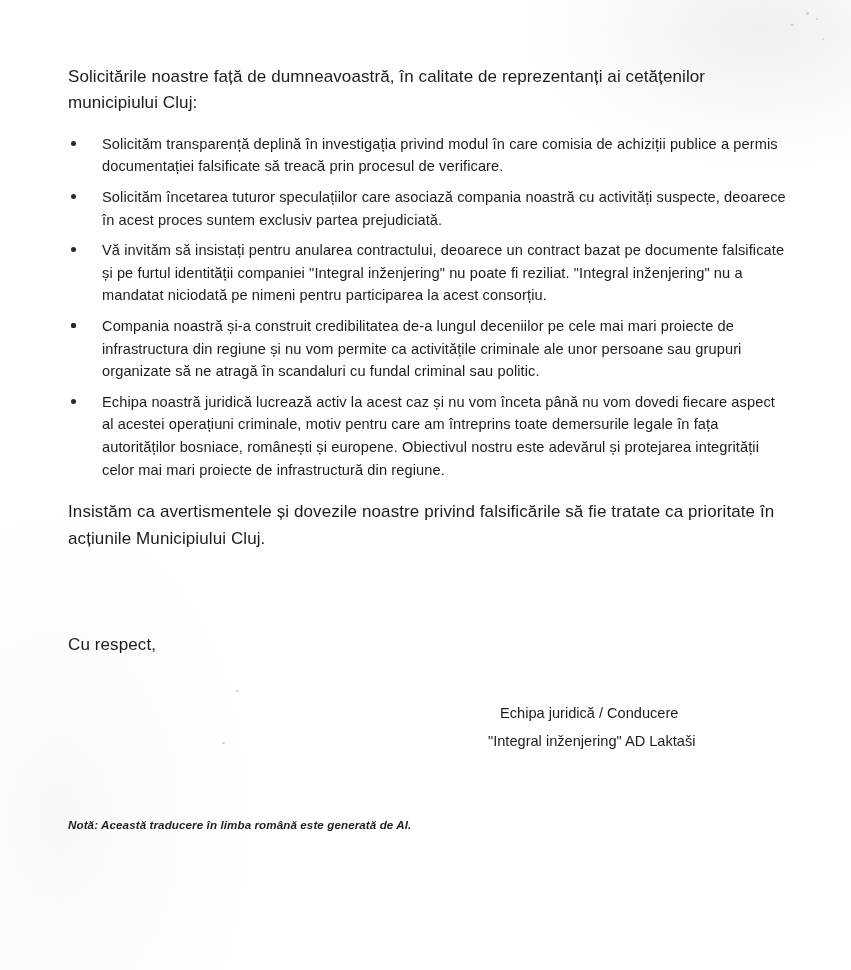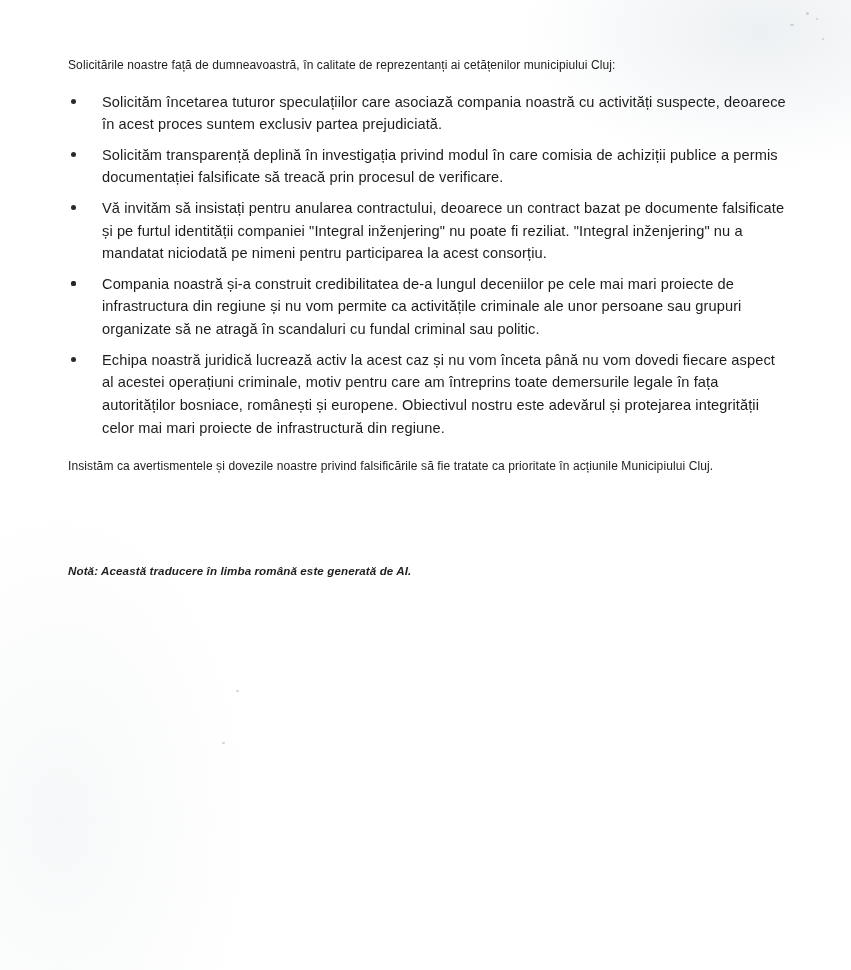--- a/index.html
+++ b/index.html
@@ -33,23 +33,23 @@
   }
 
   .content {
     position: absolute;
     left: 68px;
     top: 56px;
     width: 718px;
   }
 
   .para {
-    font-size: 12px;
+    font-size: 17px;
     line-height: 1.55;
-    margin: 0 0 14px 0;
+    margin: 8px 0 14px 0;
     letter-spacing: 0.1px;
     color: #1c1c1c;
   }
 
   ul.demands {
     list-style: none;
     margin: 16px 0 18px 0;
     padding: 0;
   }
   ul.demands li {
@@ -111,25 +111,25 @@
   <div class="speck" style="left:236px; top:690px; width:3px; height:2px;"></div>
   <div class="speck" style="left:222px; top:742px; width:3px; height:2px;"></div>
 
   <div class="content">
 
     <p class="para">Solicitările noastre față de dumneavoastră, în calitate de reprezentanți ai cetățenilor municipiului Cluj:</p>
 
     <ul class="demands">
       <li>
         <span class="bullet"></span>
-        <span>Solicităm încetarea tuturor speculațiilor care asociază compania noastră cu activități suspecte, deoarece în acest proces suntem exclusiv partea prejudiciată.</span>
+        <span>Solicităm transparență deplină în investigația privind modul în care comisia de achiziții publice a permis documentației falsificate să treacă prin procesul de verificare.</span>
       </li>
       <li>
         <span class="bullet"></span>
-        <span>Solicităm transparență deplină în investigația privind modul în care comisia de achiziții publice a permis documentației falsificate să treacă prin procesul de verificare.</span>
+        <span>Solicităm încetarea tuturor speculațiilor care asociază compania noastră cu activități suspecte, deoarece în acest proces suntem exclusiv partea prejudiciată.</span>
       </li>
       <li>
         <span class="bullet"></span>
         <span>Vă invităm să insistați pentru anularea contractului, deoarece un contract bazat pe documente falsificate și pe furtul identității companiei "Integral inženjering" nu poate fi reziliat. "Integral inženjering" nu a mandatat niciodată pe nimeni pentru participarea la acest consorțiu.</span>
       </li>
       <li>
         <span class="bullet"></span>
       </li>
       <li>
         <span class="bullet"></span>
@@ -137,18 +137,25 @@
       </li>
       <li>
         <span class="bullet"></span>
         <span>Echipa noastră juridică lucrează activ la acest caz și nu vom înceta până nu vom dovedi fiecare aspect al acestei operațiuni criminale, motiv pentru care am întreprins toate demersurile legale în fața autorităților bosniace, românești și europene. Obiectivul nostru este adevărul și protejarea integrității celor mai mari proiecte de infrastructură din regiune.</span>
       </li>
     </ul>
 
     <p class="para">Insistăm ca avertismentele și dovezile noastre privind falsificările să fie tratate ca prioritate în acțiunile Municipiului Cluj.</p>
     <div class="gap-1"></div>
 
+    <div class="closing-block">
+      <p class="para">Cu respect,</p>
+    </div>
 
+    <div class="signature-block">
+      <div class="sig-line">Echipa juridică / Conducere</div>
+      <div class="sig-line second">"Integral inženjering" AD Laktaši</div>
+    </div>
 
     <div class="note">Notă: Această traducere în limba română este generată de AI.</div>
 
   </div>
 </div>
 
 </body></html>

